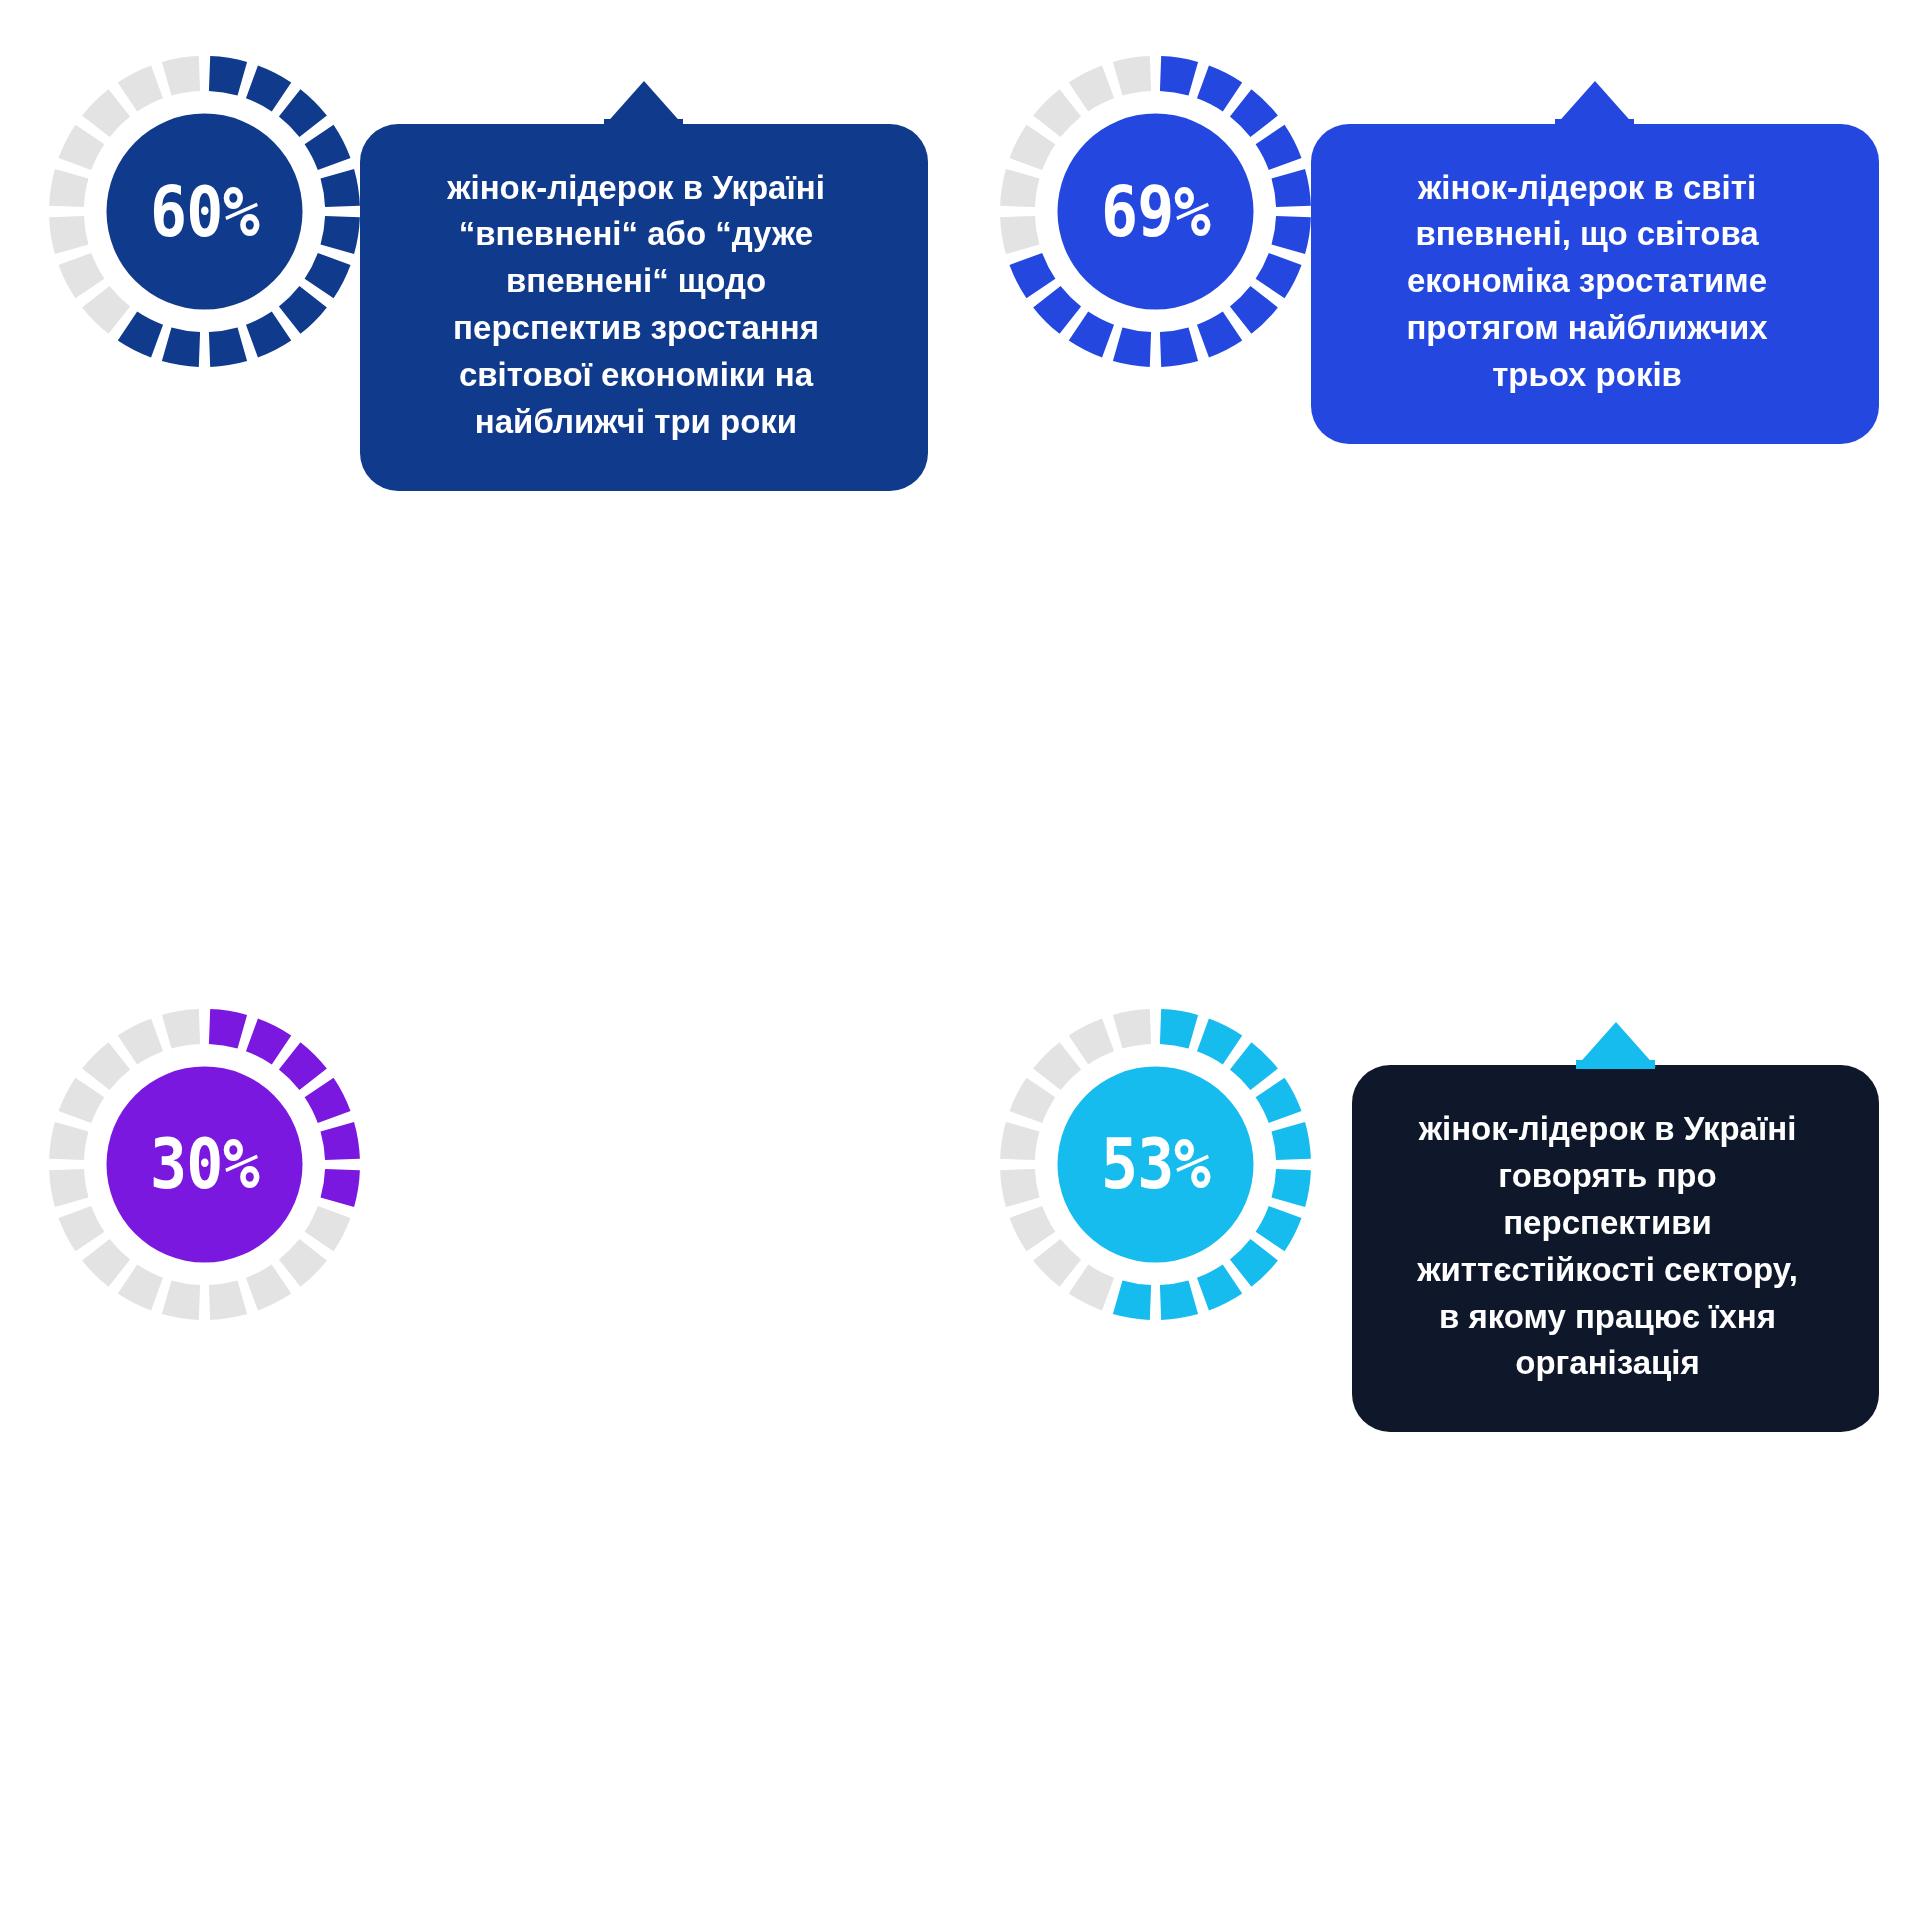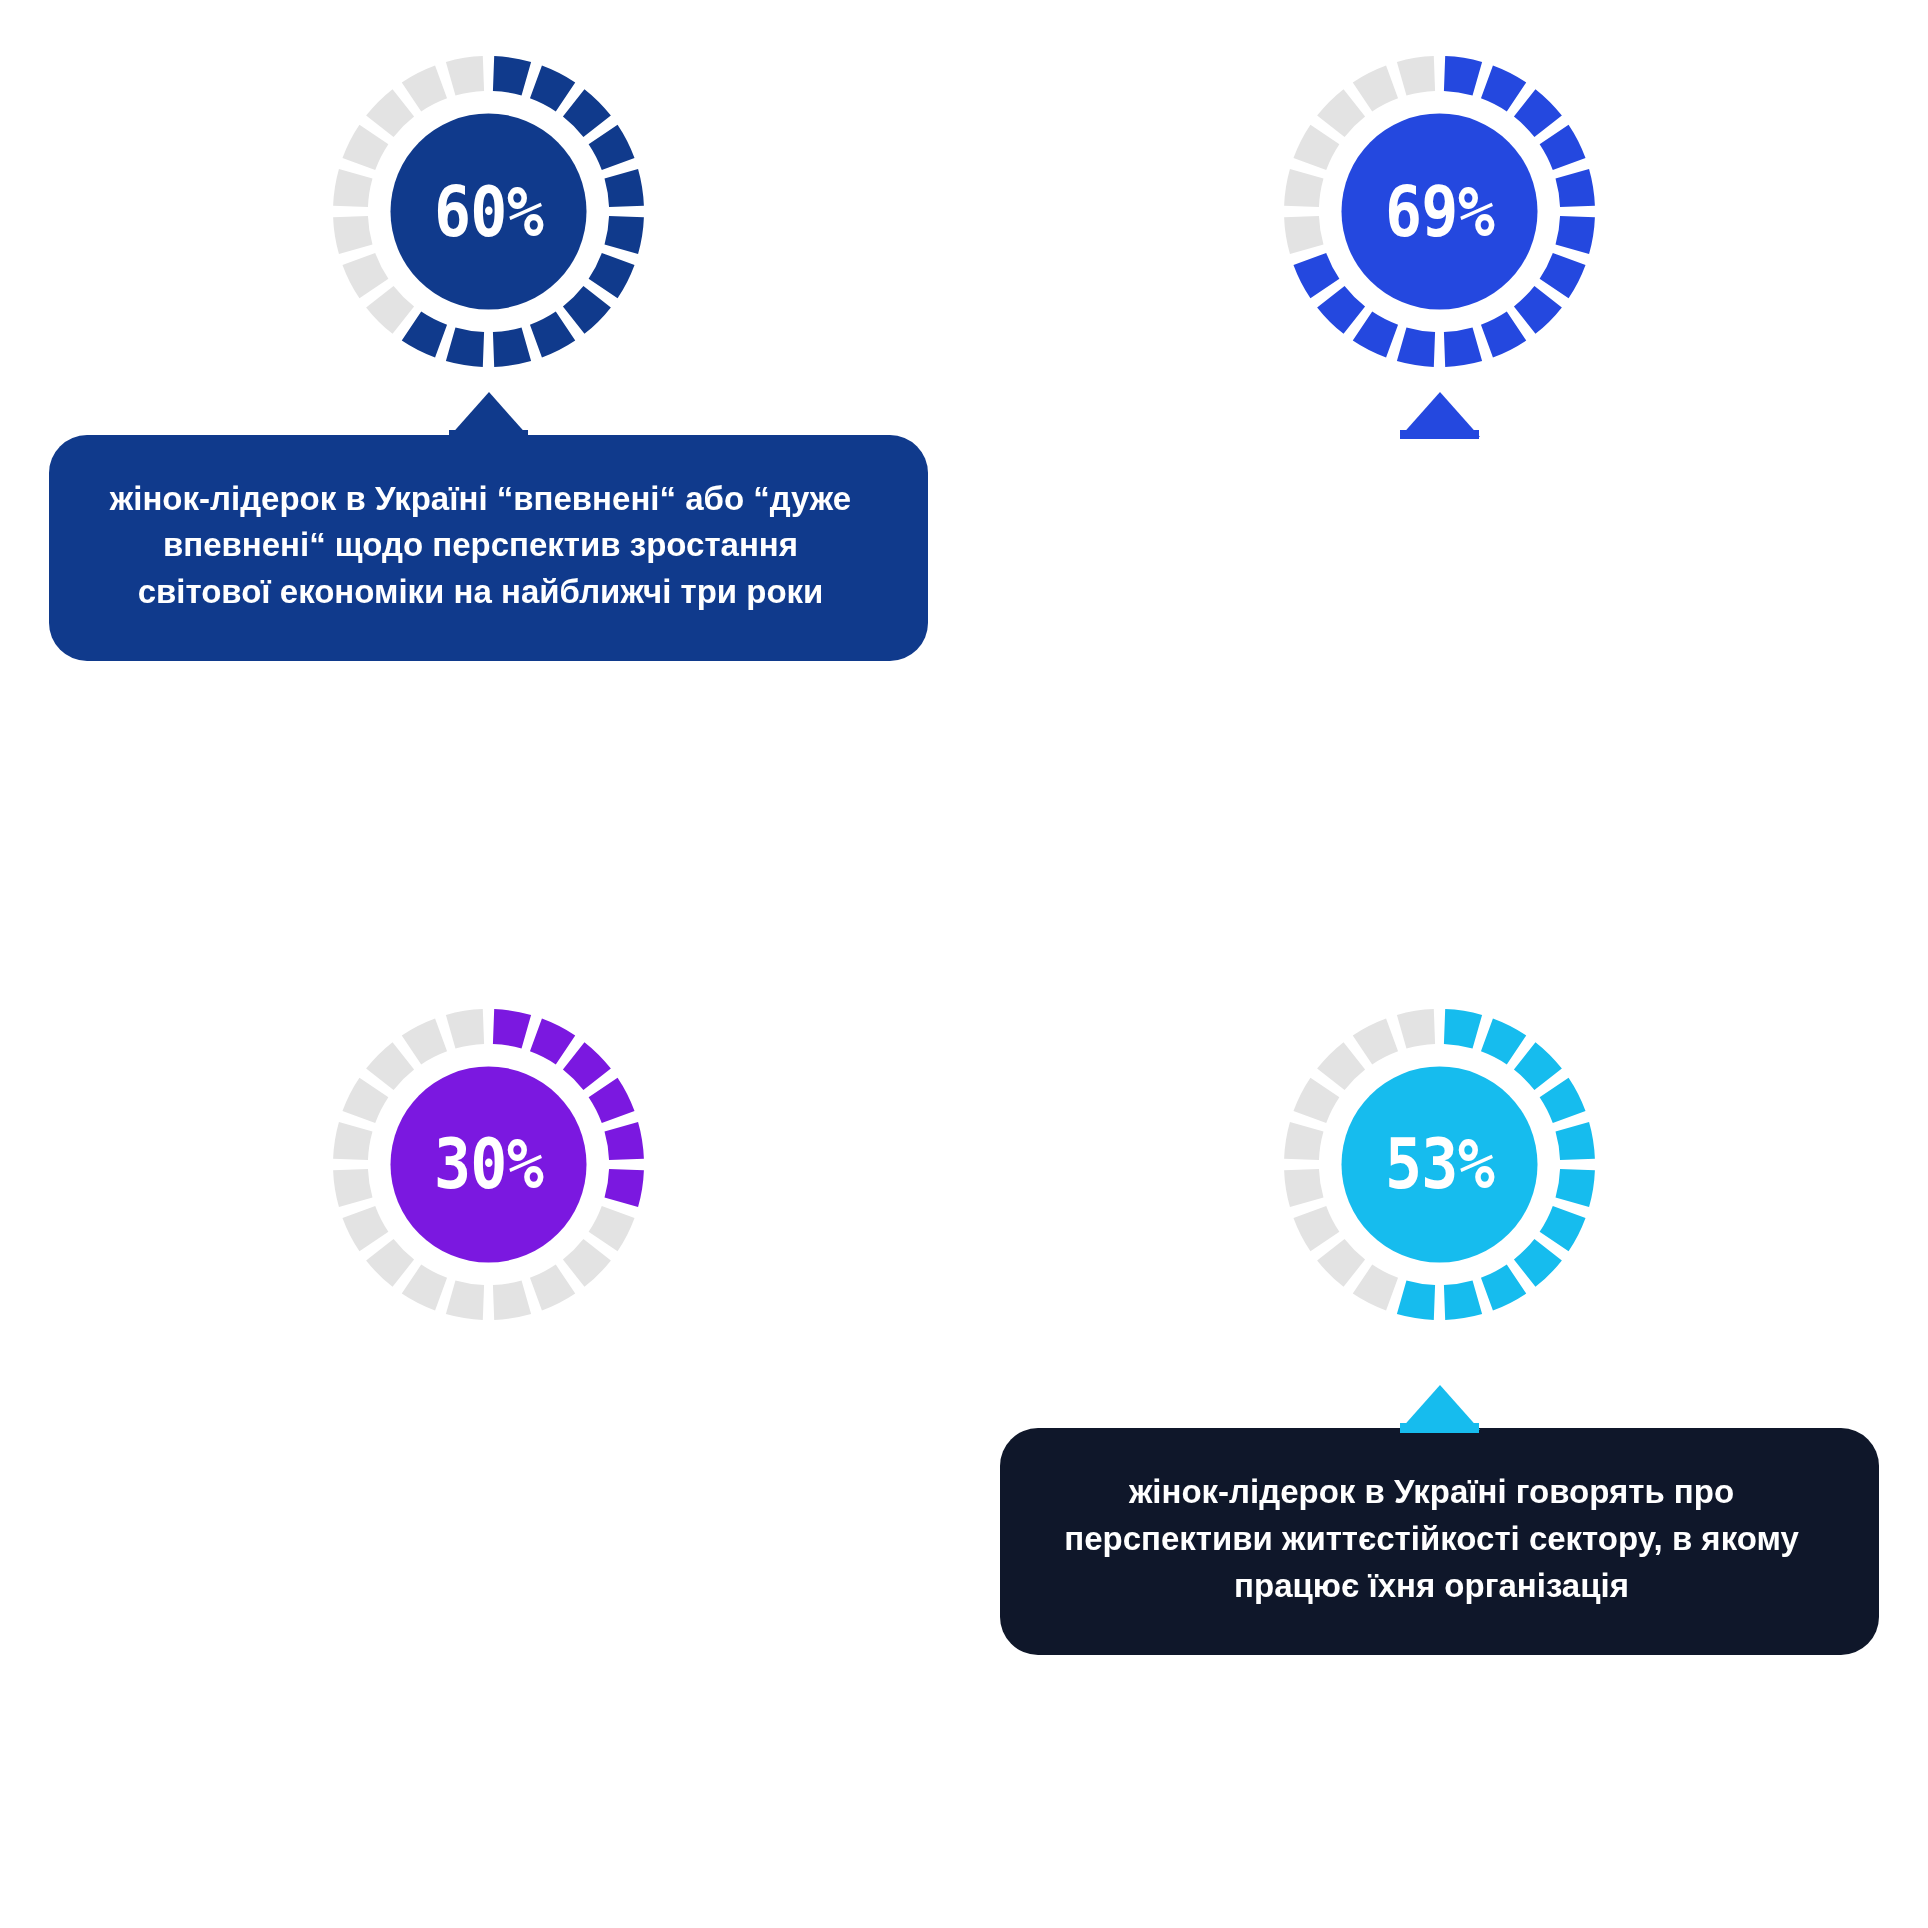--- a/index.html
+++ b/index.html
@@ -17,22 +17,22 @@
     padding:56px 49px 56px 49px;
     display:grid;
     grid-template-columns:1fr 1fr;
     grid-template-rows:1fr 1fr;
     column-gap:72px;
     row-gap:41px;
   }
   .cell{
     position:relative;
     display:flex;
-    flex-direction:column;
-    align-items:center;
+    flex-direction:row;
+    align-items:flex-start;
     justify-content:flex-start;
   }
   
   .gauge{
     position:relative;
     width:311px;height:311px;
     flex:0 0 auto;
   }
   .gauge svg{display:block;width:311px;height:311px;}
   .gauge-value{
@@ -158,20 +158,21 @@
           <path d="M 10.049448404372981 108.29615039337338 A 165 165 0 0 1 28.047972959264314 72.9720570183512 L 58.75842750779293 93.60862605059971 A 128 128 0 0 0 44.79593573187722 121.01155909304117 Z" fill="#E3E3E3"></path>
           <path d="M 35.155721376379375 63.18908060177644 A 165 165 0 0 1 63.189080601776396 35.155721376379404 L 86.01940798198412 64.27231718894886 A 128 128 0 0 0 64.27231718894885 86.01940798198414 Z" fill="#E3E3E3"></path>
           <path d="M 72.97205701835115 28.047972959264342 A 165 165 0 0 1 108.29615039337327 10.04944840437301 L 121.01155909304109 44.79593573187725 A 128 128 0 0 0 93.60862605059968 58.758427507792945 Z" fill="#E3E3E3"></path>
           <path d="M 119.79672891574867 6.31268392438011 A 165 165 0 0 1 158.95378806341813 0.11081502652172048 L 160.30960528556074 37.085965596332 A 128 128 0 0 0 129.93322000736867 41.897112377700935 Z" fill="#E3E3E3"></path>
           <circle cx="165" cy="165" r="104" fill="#2448DF"></circle>
         </svg>
       <div class="gauge-value">69%</div>
     </div>
     <div class="bubble-wrap">
       <div class="pointer" style="color: rgb(36, 72, 223);"></div>
+      <div class="bubble" style="background: rgb(36, 72, 223);">жінок-лідерок в світі впевнені, що світова економіка зростатиме протягом найближчих трьох років</div>
     </div>
   </div>
 
   <div class="cell r2 c3 row2">
     <div class="gauge">
       <svg viewBox="0 0 330 330">
           <path d="M 171.04621193658176 0.11081502652172048 A 165 165 0 0 1 210.20327108425136 6.3126839243801385 L 200.06677999263138 41.89711237770095 A 128 128 0 0 0 169.69039471443918 37.085965596332 Z" fill="#7B18E0"></path>
           <path d="M 221.70384960662665 10.04944840437301 A 165 165 0 0 1 257.02794298164883 28.04797295926437 L 236.39137394940033 58.75842750779296 A 128 128 0 0 0 208.98844090695886 44.795935731877236 Z" fill="#7B18E0"></path>
           <path d="M 266.8109193982235 35.15572137637935 A 165 165 0 0 1 294.84427862362065 63.18908060177647 L 265.7276828110512 86.01940798198417 A 128 128 0 0 0 243.98059201801584 64.27231718894883 Z" fill="#7B18E0"></path>
           <path d="M 301.95202704073563 72.97205701835114 A 165 165 0 0 1 319.950551595627 108.29615039337337 L 285.2040642681228 121.01155909304116 A 128 128 0 0 0 271.24157249220707 93.60862605059967 Z" fill="#7B18E0"></path>

